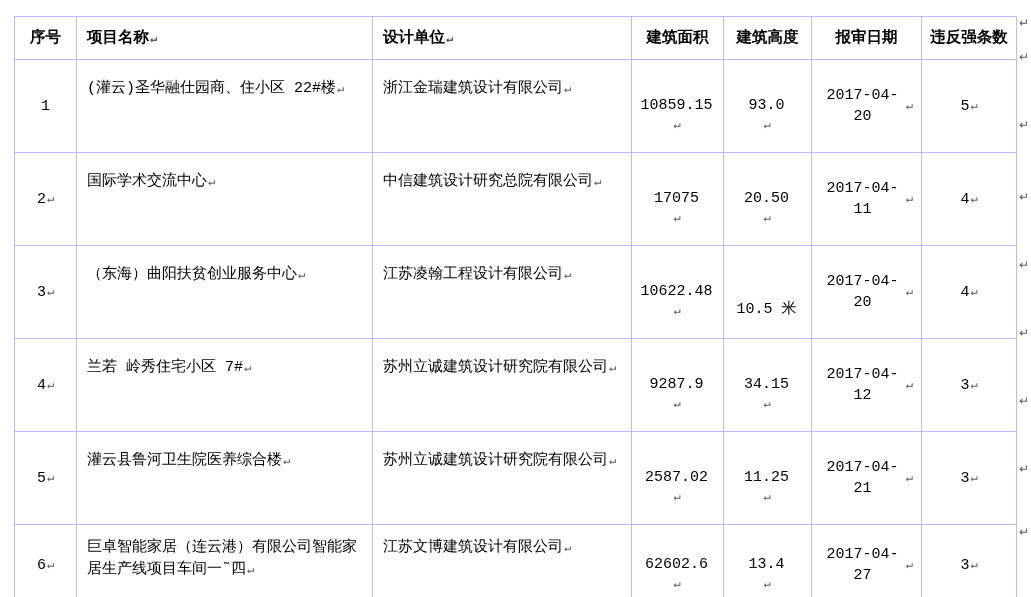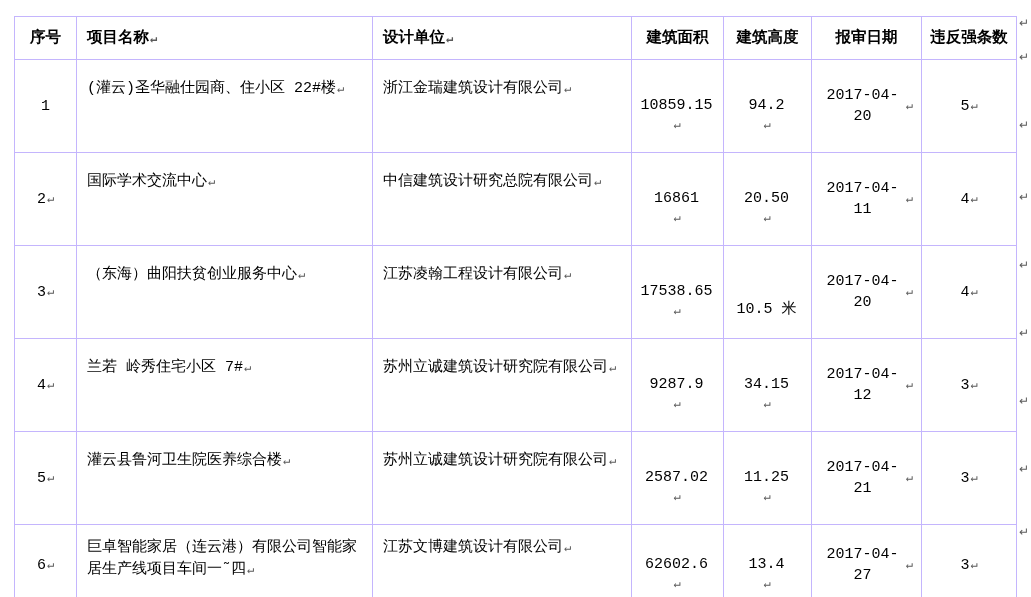--- a/index.html
+++ b/index.html
@@ -171,21 +171,21 @@
             <div class="cell-inner"><span>浙江金瑞建筑设计有限公司</span><span class="pilcrow">↵</span></div>
           </td>
         <td class="area">
             <div class="cell-inner" style="justify-content:flex-end;">
               <span>10859.15</span>
               <span class="pilcrow">↵</span>
             </div>
           </td>
         <td class="height">
             <div class="cell-inner" style="justify-content:flex-end;">
-              <span>94.2</span>
+              <span>93.0</span>
               <span class="pilcrow">↵</span>
             </div>
           </td>
         <td class="date">
             <div class="cell-inner" style="justify-content:center;">
               <span>2017-04-20</span>
               <span class="pilcrow">↵</span>
             </div>
           </td>
         <td class="count">
@@ -204,21 +204,21 @@
             </div>
           </td>
         <td class="name">
             <div class="cell-inner"><span>国际学术交流中心</span><span class="pilcrow">↵</span></div>
           </td>
         <td class="unit">
             <div class="cell-inner"><span>中信建筑设计研究总院有限公司</span><span class="pilcrow">↵</span></div>
           </td>
         <td class="area">
             <div class="cell-inner" style="justify-content:flex-end;">
-              <span>16861</span>
+              <span>17075</span>
               <span class="pilcrow">↵</span>
             </div>
           </td>
         <td class="height">
             <div class="cell-inner" style="justify-content:flex-end;">
               <span>20.50</span>
               <span class="pilcrow">↵</span>
             </div>
           </td>
         <td class="date">
@@ -243,21 +243,21 @@
             </div>
           </td>
         <td class="name">
             <div class="cell-inner"><span>（东海）曲阳扶贫创业服务中心</span><span class="pilcrow">↵</span></div>
           </td>
         <td class="unit">
             <div class="cell-inner"><span>江苏凌翰工程设计有限公司</span><span class="pilcrow">↵</span></div>
           </td>
         <td class="area">
             <div class="cell-inner" style="justify-content:flex-end;">
-              <span>17538.65</span>
+              <span>10622.48</span>
               <span class="pilcrow">↵</span>
             </div>
           </td>
         <td class="height">
             <div class="cell-inner" style="justify-content:flex-end;">
               <span>10.5 米</span>
             </div>
           </td>
         <td class="date">
             <div class="cell-inner" style="justify-content:center;">

